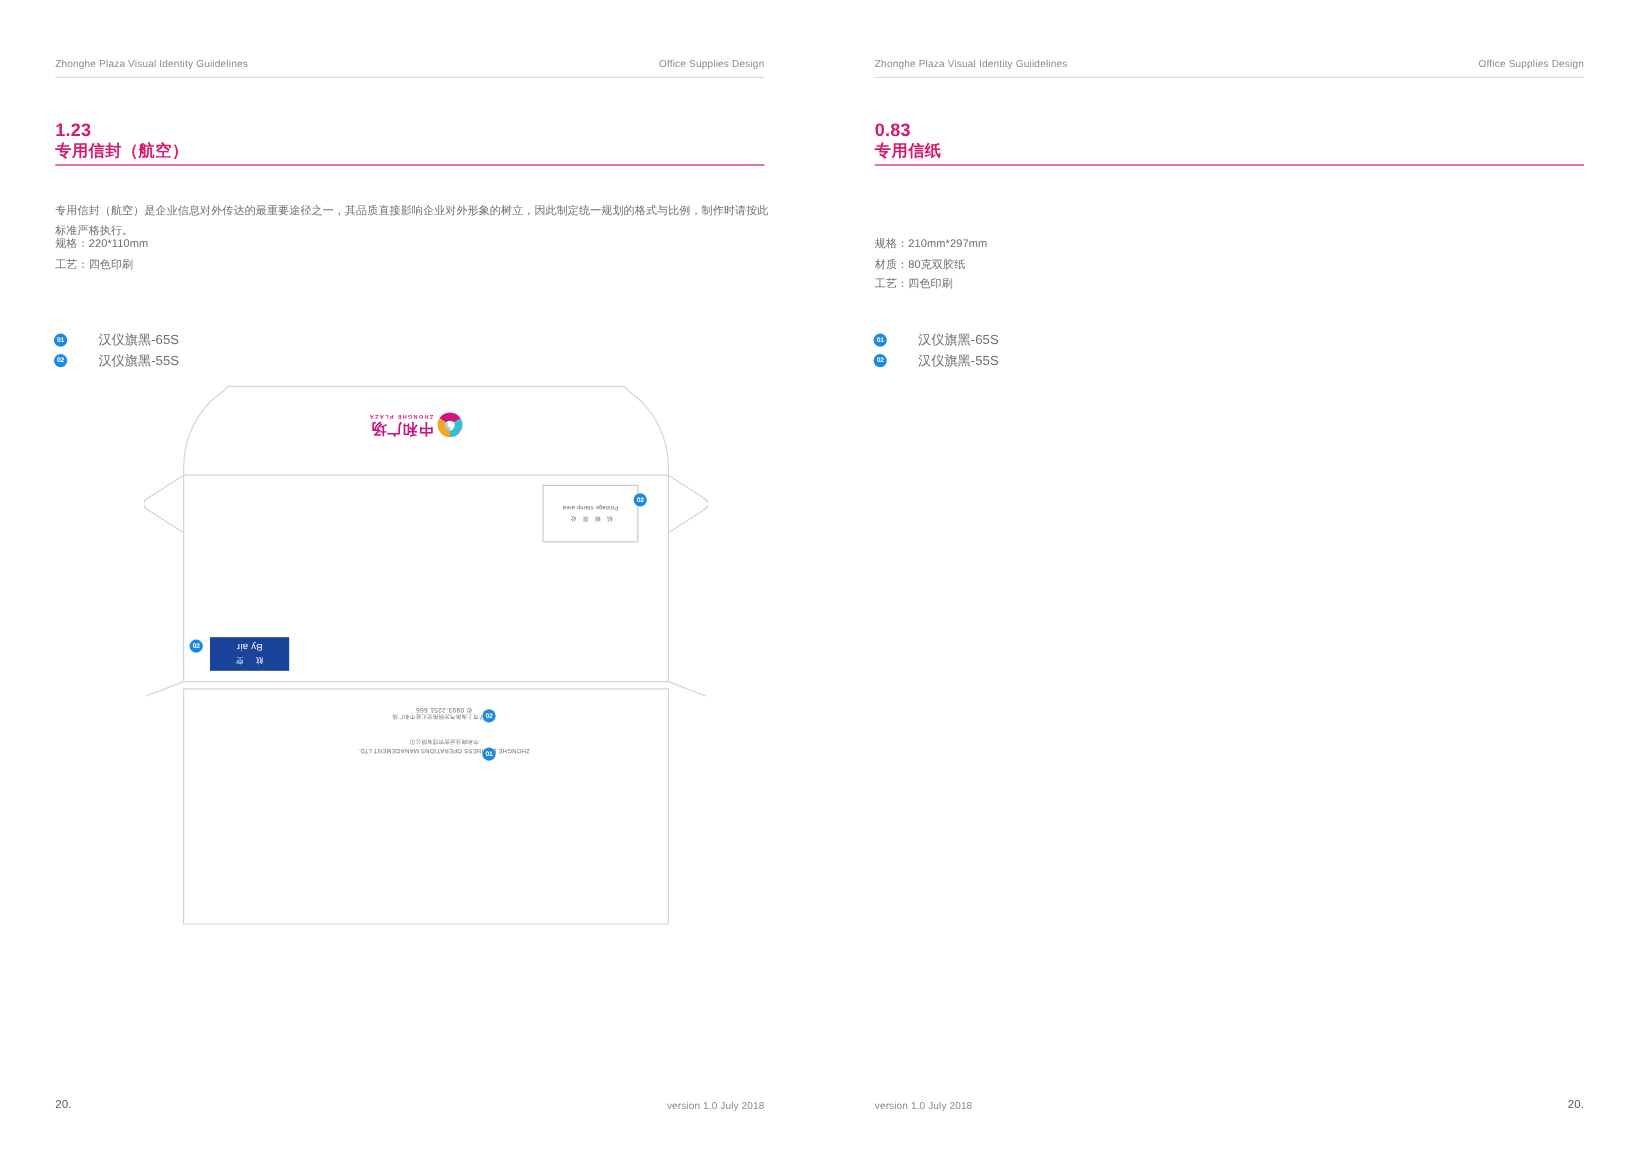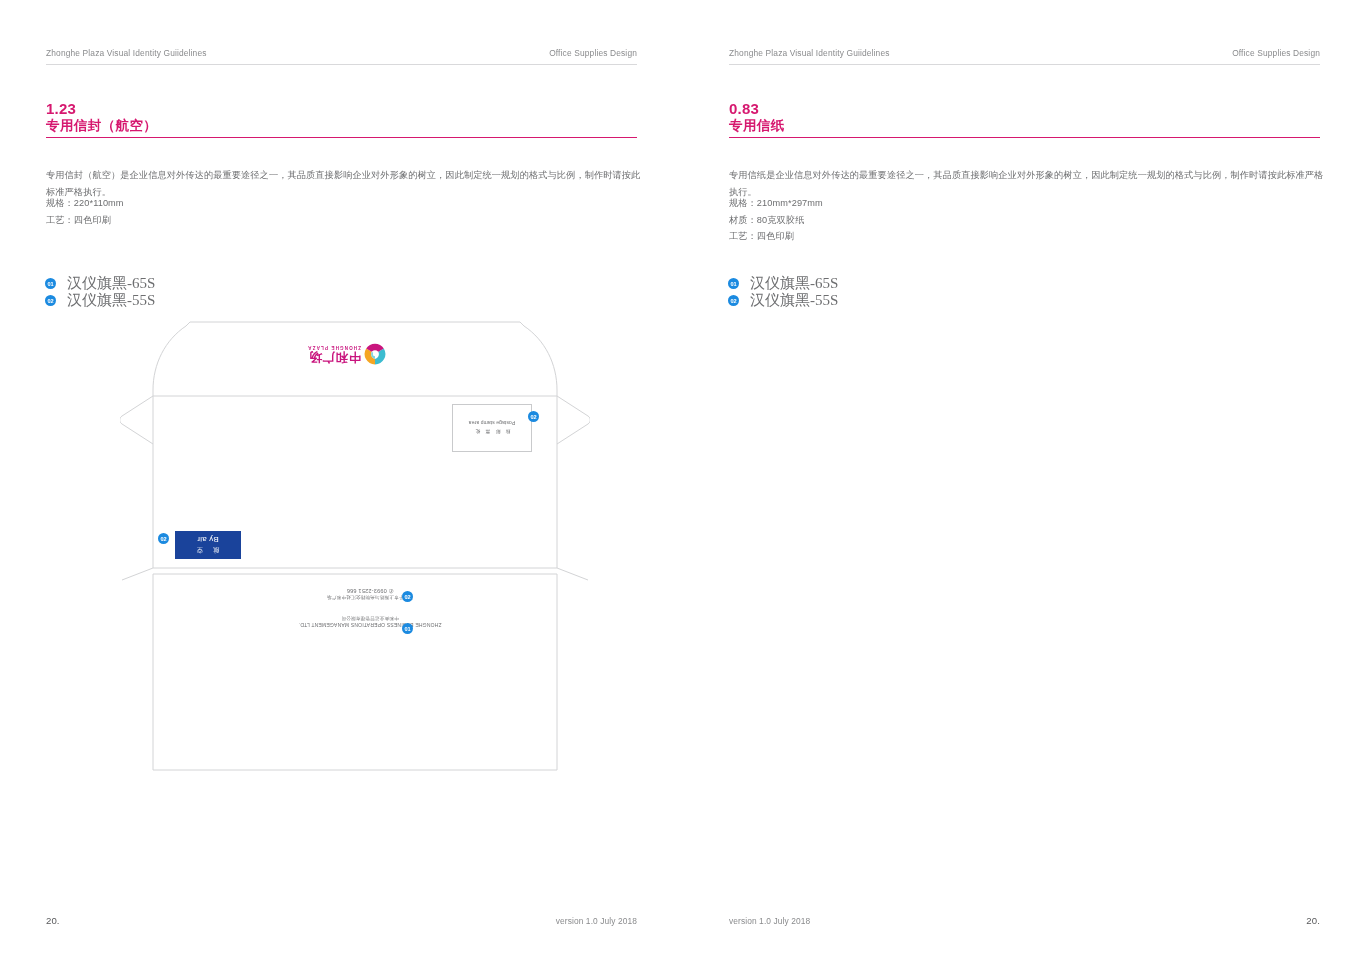--- a/index.html
+++ b/index.html
@@ -51,21 +51,21 @@
 
   
   .legend{position:absolute;left:45px;font-size:9px;}
   .legend-row{display:flex;align-items:center;height:17px;}
   .badge{
     width:11px;height:11px;border-radius:50%;
     background:#1b8ae0;color:#fff;font-size:5.6px;font-weight:bold;
     display:flex;align-items:center;justify-content:center;
     letter-spacing:-.2px;flex:0 0 auto;
   }
-  .legend-row .lbl{margin-left:11px;color:#6d6e70;font-size:15px;font-family:Liberation Serif, serif;}
+  .legend-row .lbl{margin-left:26px;color:#6d6e70;font-size:11px;}
 
   
   .footer{
     position:absolute;bottom:40px;left:46px;right:46px;
     display:flex;justify-content:space-between;align-items:center;
     font-size:8.4px;color:#8a8b8d;letter-spacing:.1px;
   }
   .pgnum{font-size:9.6px;color:#58595b;}
 
   
@@ -232,21 +232,20 @@
       <div class="runhead">
         <span class="rh-left">Zhonghe Plaza Visual Identity Guiidelines</span>
         <span class="rh-right">Office Supplies Design</span>
       </div>
       <div class="rule-head"></div>
 
       <div class="sec-num">0.83</div>
       <div class="sec-title">专用信纸</div>
       <div class="rule-title"></div>
 
-      <div class="desc">专用信纸是企业信息对外传达的最重要途径之一，其品质直接影响企业对外形象的树立，因此制定统一规划的格式与比例，制作时请按此标准严格执行。</div>
 
       <div class="specs" style="top:195px;">
         <div>规格：210mm*297mm</div>
         <div>材质：80克双胶纸</div>
         <div>工艺：四色印刷</div>
       </div>
 
       <div class="legend" style="top:275px;">
         <div class="legend-row">
           <span class="badge">01</span>

